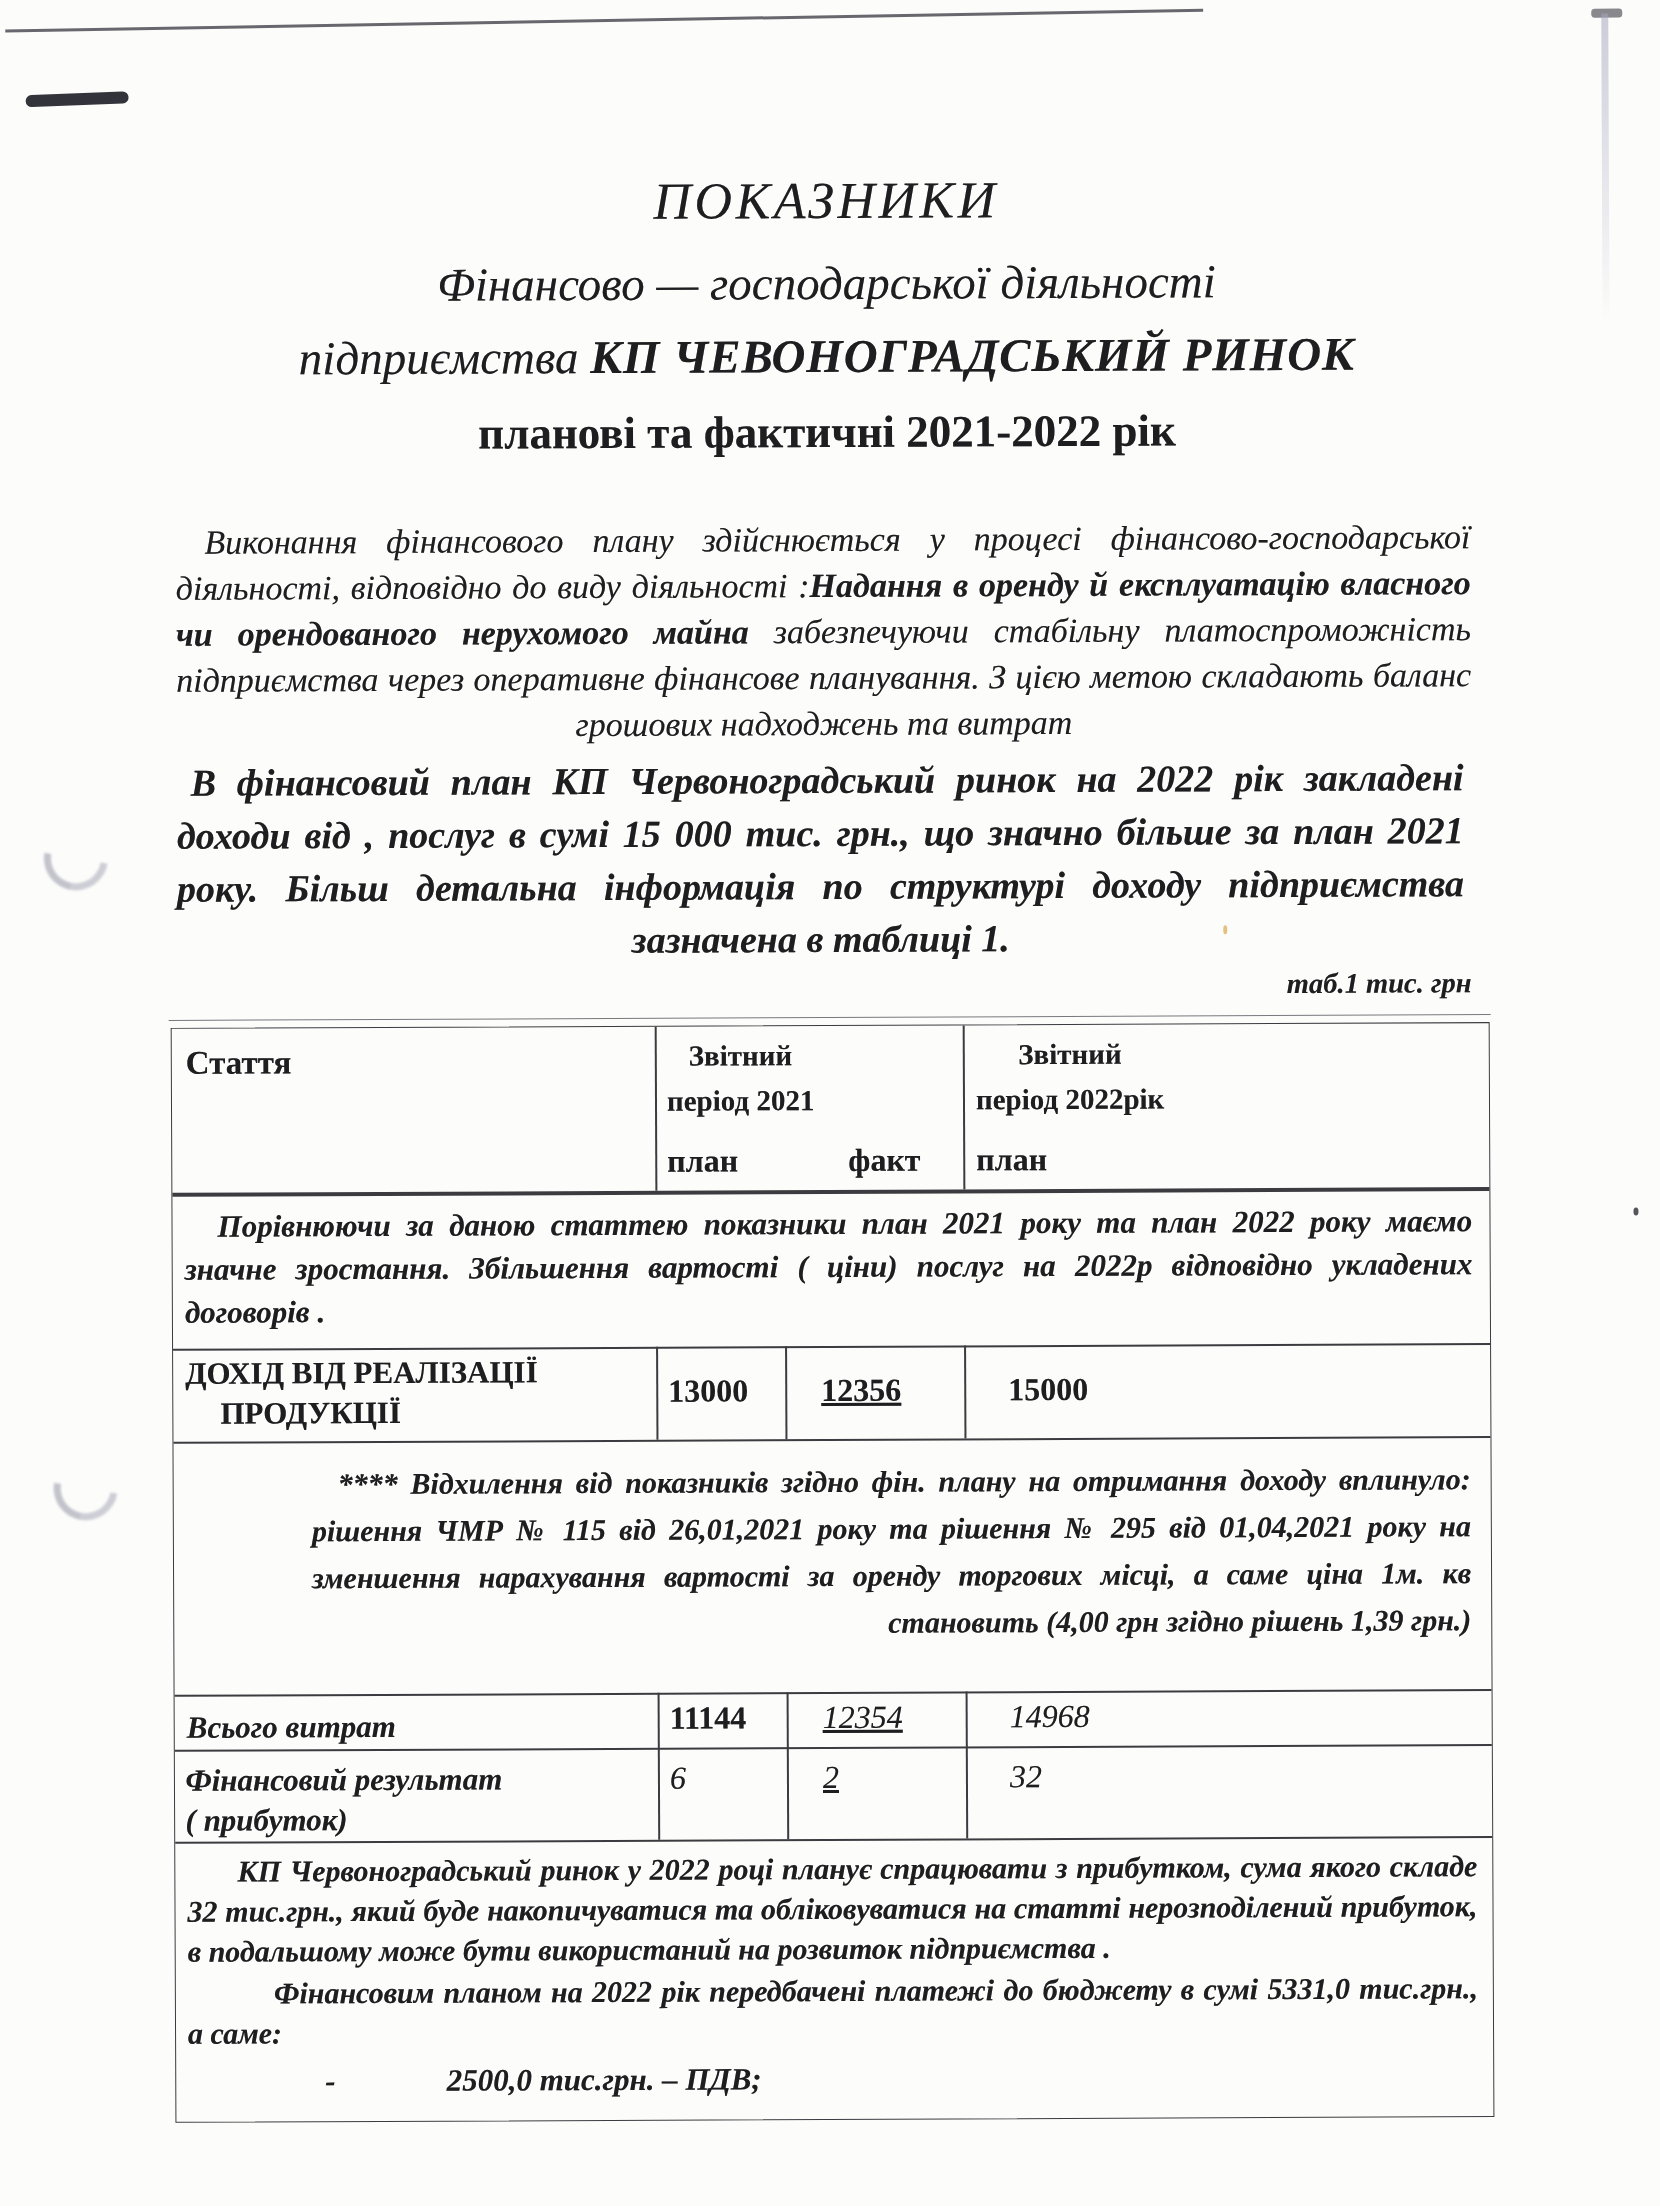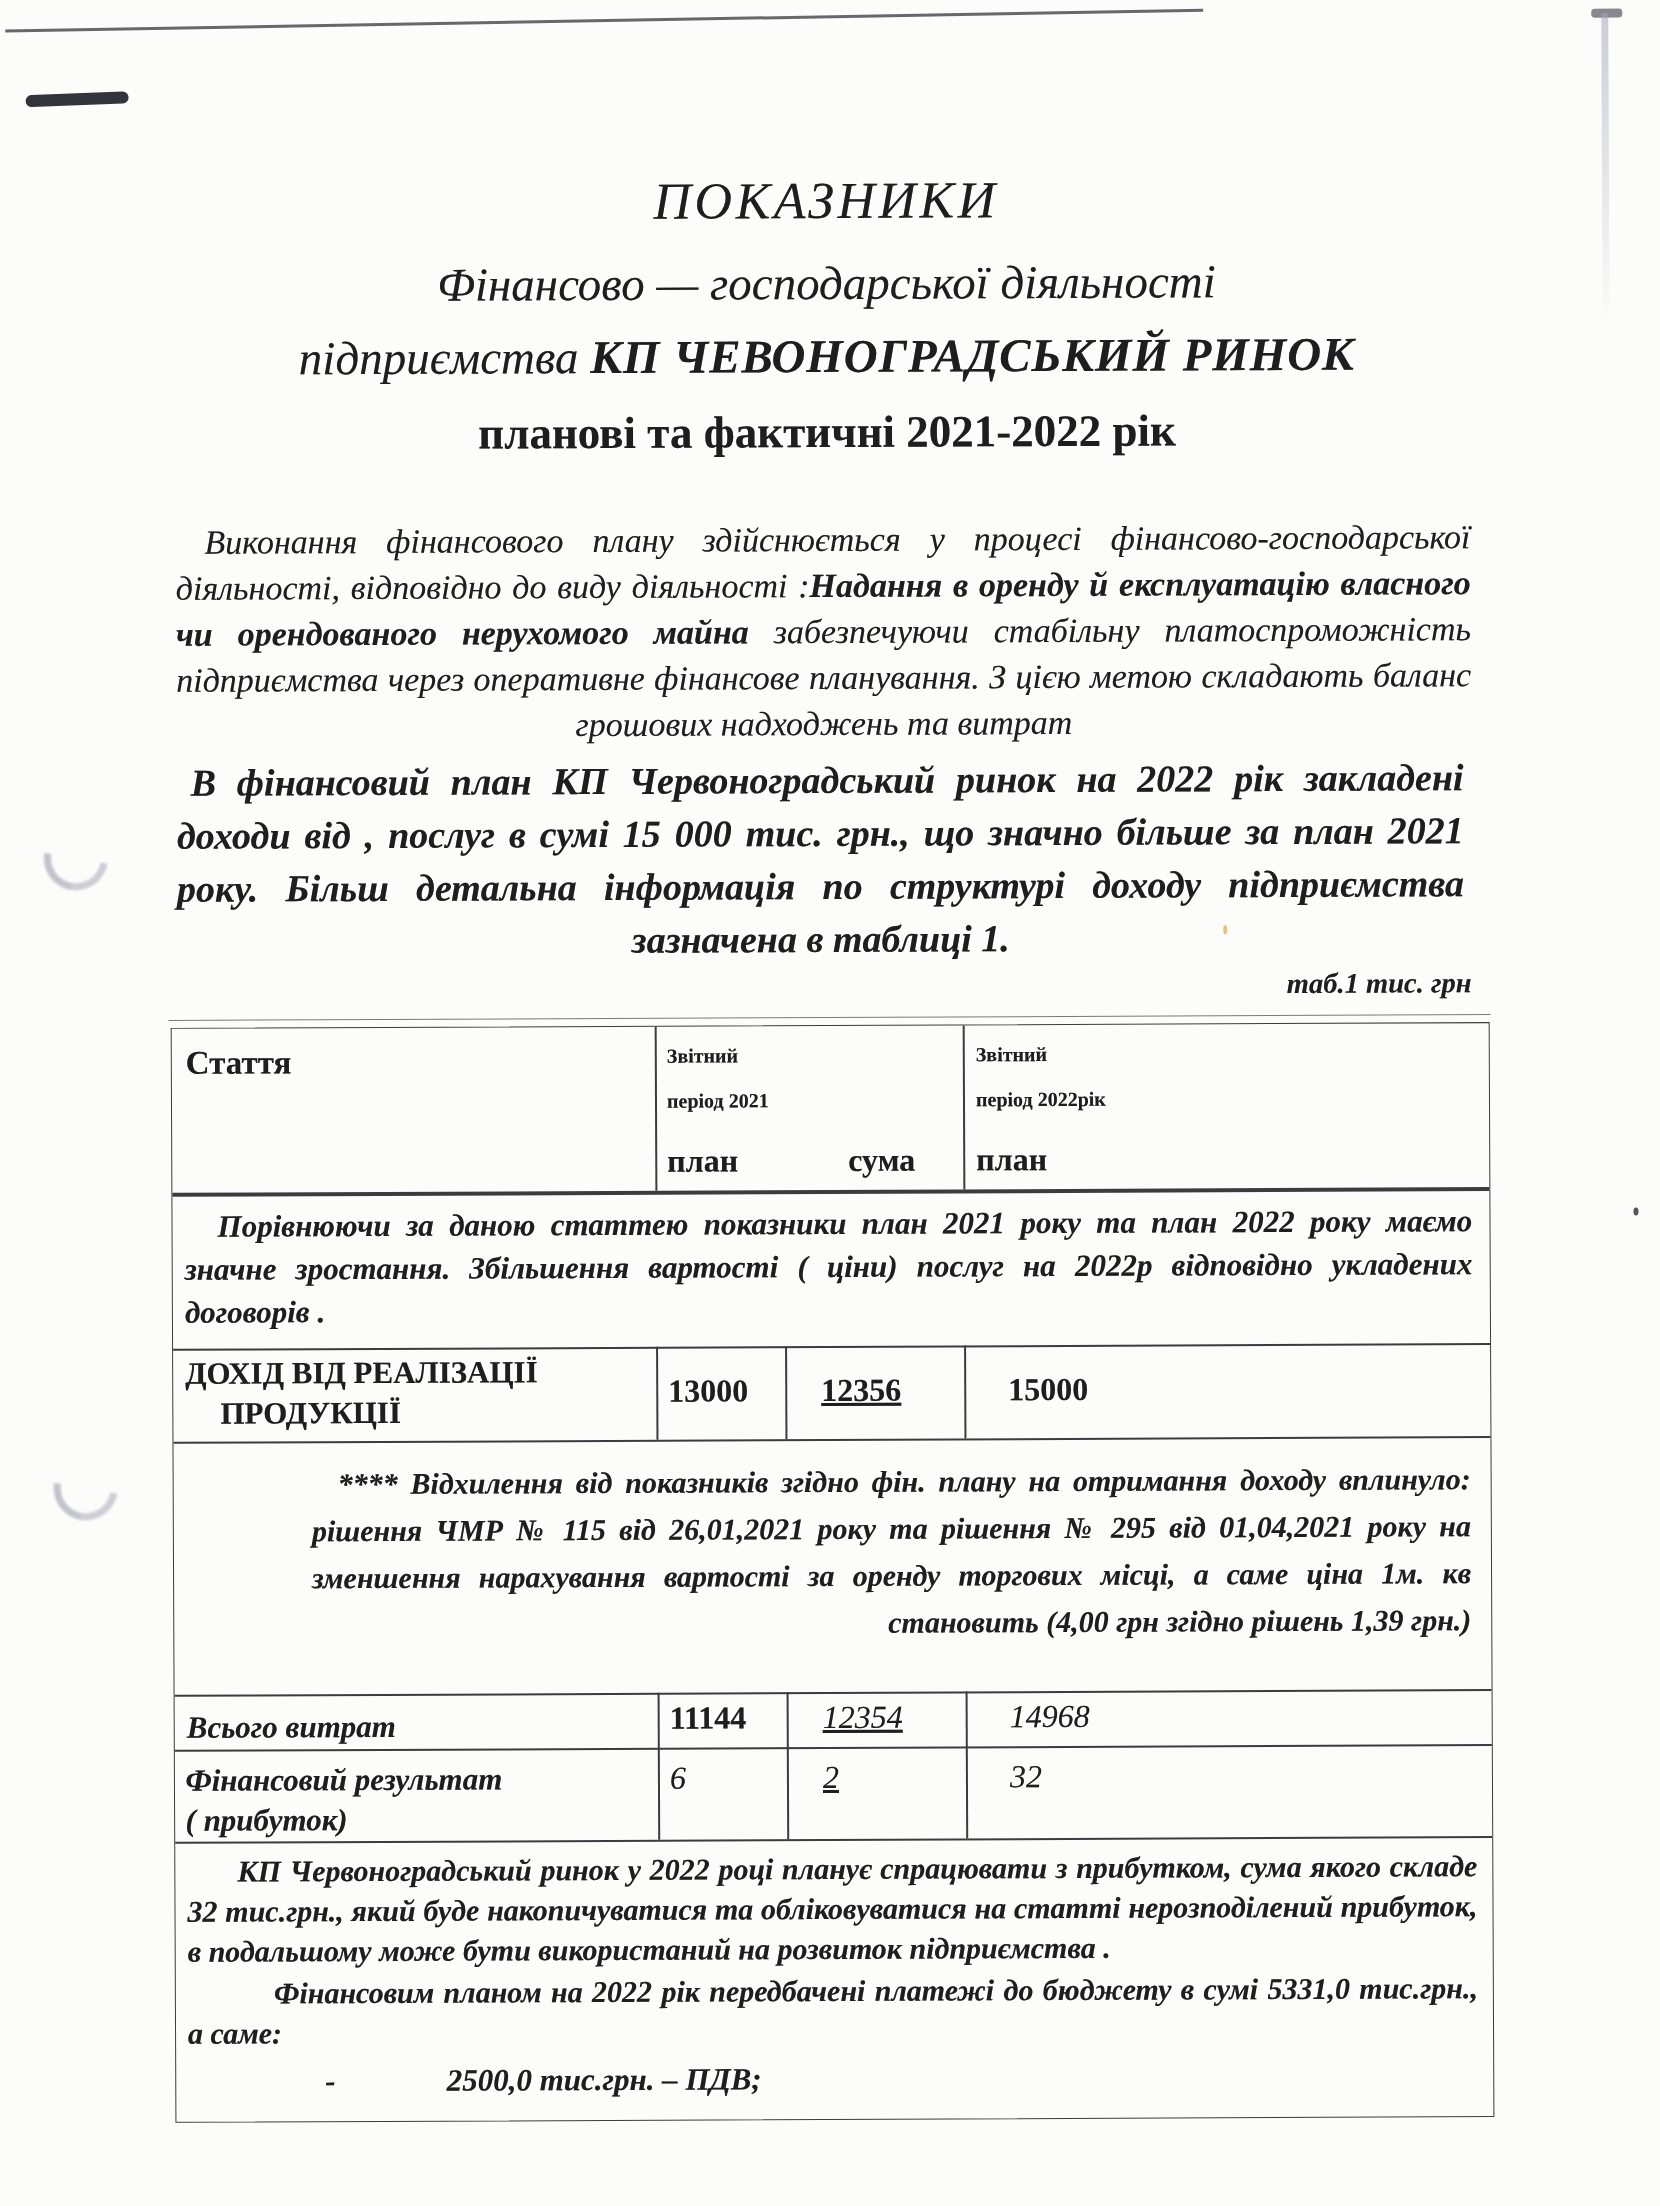--- a/index.html
+++ b/index.html
@@ -65,21 +65,21 @@
   .vline { position:absolute; width:1.7px; background:#3c3c40; }
   .v-h1 { left:483px; top:0; height:164px; }
   .v-h2 { left:791px; top:0; height:164px; }
   .v-d1 { left:483px; top:320px; height:93px; }
   .v-d2 { left:612px; top:320px; height:93px; }
   .v-d3 { left:791px; top:320px; height:93px; }
   .v-b1 { left:483px; top:666px; height:147px; }
   .v-b2 { left:612px; top:666px; height:147px; }
   .v-b3 { left:791px; top:666px; height:147px; }
   .th-article { position:absolute; left:14px; top:15.6px; font-weight:bold; font-size:33px; }
-  .th-period { position:absolute; font-weight:bold; font-size:20px; line-height:45px; white-space:pre-line; }
+  .th-period { position:absolute; font-weight:bold; font-size:29px; line-height:45px; white-space:pre-line;text-align:center; }
   .th-2021 { left:495px; top:7px; }
   .th-2022 { left:804px; top:7px; }
   .th-sub { position:absolute; font-weight:bold; font-size:32px; }
   .th-plan21 { left:495px; top:116px; }
   .th-fact21 { left:676px; top:116px; }
   .th-plan22 { left:804px; top:116px; }
   .comparison { position:absolute; left:0; top:169px; width:100%; box-sizing:border-box;
     padding:7px 17.3px 0 12px; font-style:italic; font-weight:bold; font-size:31px;
     line-height:43px; text-align:justify; text-align-last:left; text-indent:33px; }
   .row-label { position:absolute; font-size:31px; }
@@ -148,21 +148,21 @@
       <div class="vline v-d2"></div>
       <div class="vline v-d3"></div>
       <div class="vline v-b1"></div>
       <div class="vline v-b2"></div>
       <div class="vline v-b3"></div>
 
       <div class="th-article">Стаття</div>
       <div class="th-period th-2021">Звітний
 період  2021</div>
       <div class="th-sub th-plan21">план</div>
-      <div class="th-sub th-fact21">сума</div>
+      <div class="th-sub th-fact21">факт</div>
       <div class="th-period th-2022">Звітний
 період  2022рік</div>
       <div class="th-sub th-plan22">план</div>
 
       <div class="comparison">Порівнюючи за даною статтею показники план 2021 року та план 2022 року маємо значне зростання. Збільшення вартості ( ціни) послуг на 2022р відповідно укладених договорів .</div>
 
       <div class="row-label lbl-dohid">ДОХІД  ВІД РЕАЛІЗАЦІЇ
 ПРОДУКЦІЇ</div>
       <div class="cell-val val-bold c1 r-dohid">13000</div>
       <div class="cell-val val-bold c2 r-dohid">12356</div>

